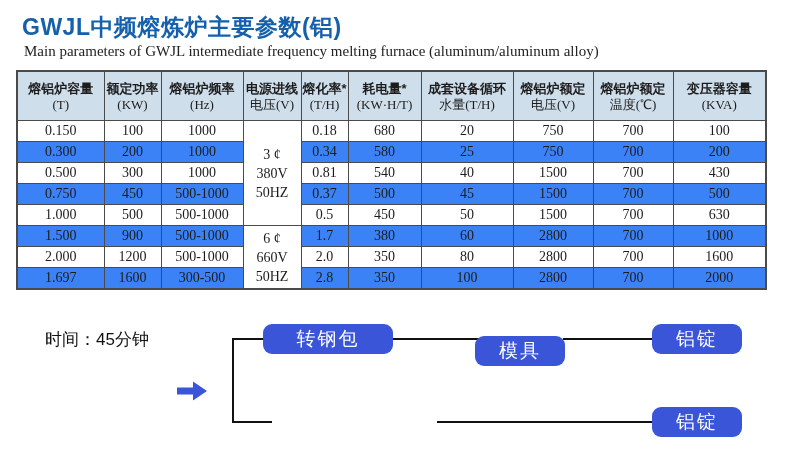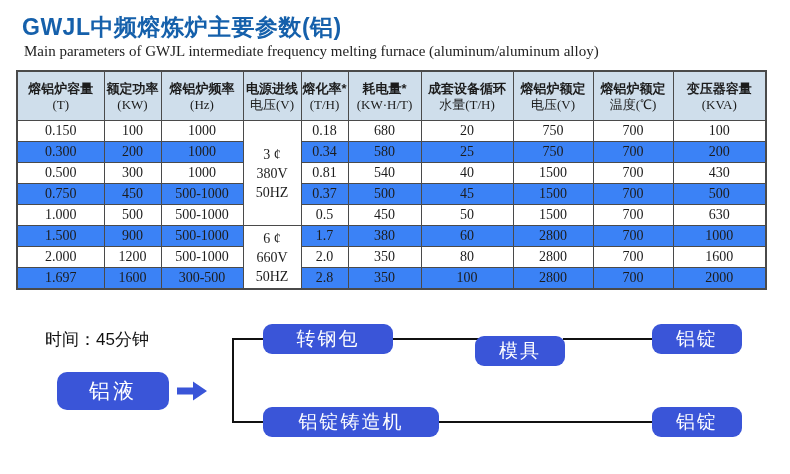--- a/index.html
+++ b/index.html
@@ -200,33 +200,31 @@
           <td>2800</td>
           <td>700</td>
           <td>2000</td>
         </tr>
       </tbody>
   </table>
 
   <div class="diagram">
     <div class="time-label">时间：45分钟</div>
 
-    <div class="source-box">铝液</div>
 
     <svg class="arrow-icon" width="30" height="20" viewBox="0 0 30 20">
       <polygon points="0,6.5 16,6.5 16,0.5 30,10 16,19.5 16,13.5 0,13.5" fill="#3a55d8"></polygon>
     </svg>
 
     <div class="conn" style="left:232px;top:38px;width:2px;height:85px;"></div>
     <div class="conn" style="left:232px;top:38px;width:40px;height:2px;"></div>
     <div class="conn" style="left:391px;top:38px;width:88px;height:2px;"></div>
     <div class="conn" style="left:563px;top:38px;width:93px;height:2px;"></div>
     <div class="conn" style="left:232px;top:121px;width:40px;height:2px;"></div>
     <div class="conn" style="left:437px;top:121px;width:219px;height:2px;"></div>
 
     <div class="flow-box" style="left:263px;top:24px;width:130px;">转钢包</div>
     <div class="flow-box" style="left:475px;top:36px;width:90px;">模具</div>
     <div class="flow-box" style="left:652px;top:24px;width:90px;">铝锭</div>
-    <div class="flow-box" style="left:263px;top:107px;width:176px;">铝锭铸造机</div>
     <div class="flow-box" style="left:652px;top:107px;width:90px;">铝锭</div>
   </div>
 
 </div>
 
 </body></html>

